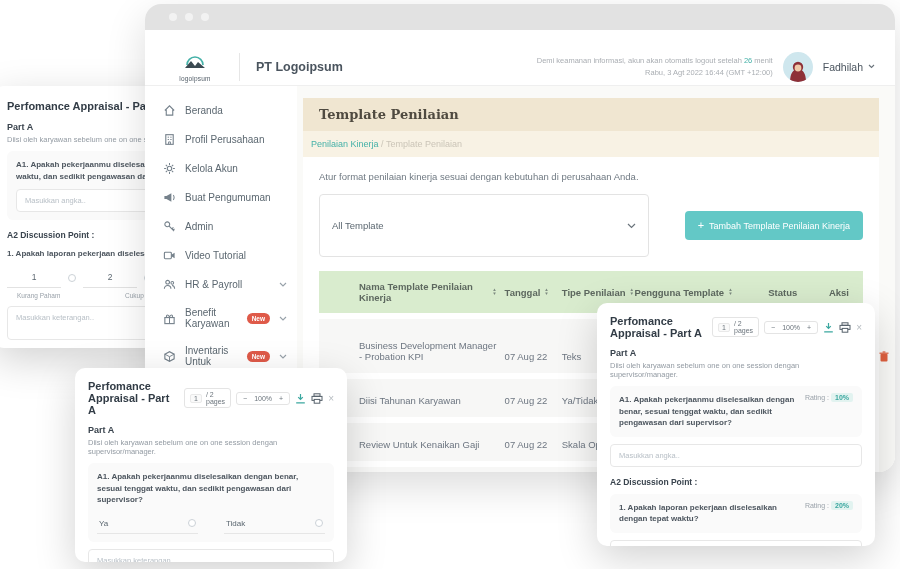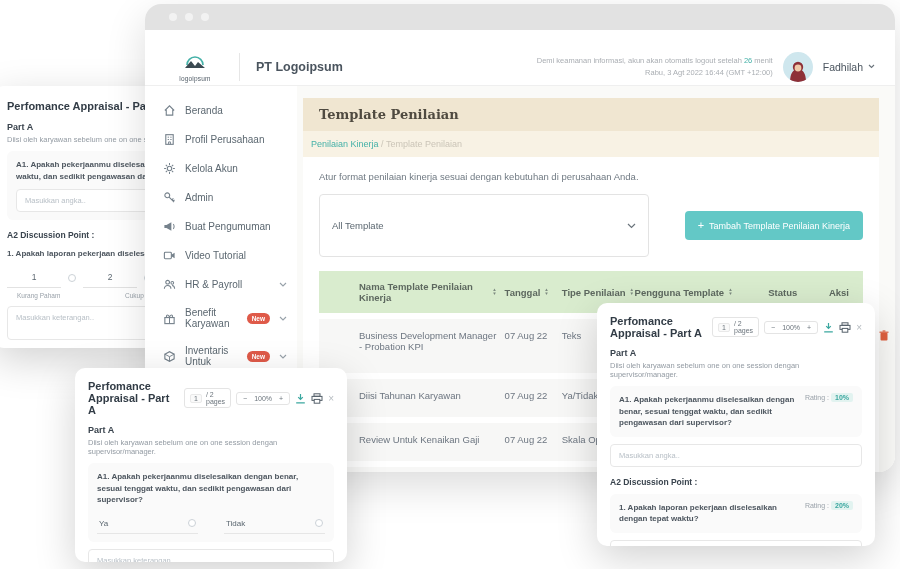--- a/index.html
+++ b/index.html
@@ -67,21 +67,21 @@
     font-weight:bold; align-items:center; }
   .c-name { flex:0 0 28%; padding-right:8px;margin-left:28px; }
   .c-date { flex:0 0 11%; }
   .c-type { flex:0 0 14%; }
   .c-user { flex:0 0 20%; }
   .c-status { flex:0 0 17%; }
   .c-aksi { flex:1; }
   .th { display:flex; align-items:center; gap:4px; }
   .sort { display:inline-flex; flex-direction:column; line-height:.8; font-size:4.5px; color:#7d8a80; }
   .trow { display:flex; background:#f7f7f6; padding:11px 12px; margin-top:6px;
-    color:#6d7681; align-items:flex-start; min-height:38px; }
+    color:#6d7681; align-items:flex-end; min-height:38px; }
   .toggle { display:inline-flex; border:1px solid #e6e6e6; border-radius:4px; overflow:hidden;
     font-size:8.5px; background:#fff; }
   .toggle .on  { color:#45b1a8; background:#edf8f6; padding:5px 9px; }
   .toggle .off { color:#bcc3c9; padding:5px 9px; }
   .aksi-icons { display:flex; gap:6px; align-items:center; }
   .aksi-icons span { display:flex; }
 
   
   .modal { position:absolute; background:#fff; border-radius:10px;
     box-shadow:0 12px 40px rgba(0,0,0,.18); padding:12px 13px; overflow:hidden; }
@@ -234,34 +234,34 @@
             <svg viewBox="0 0 14 14" width="13" height="13">
               <circle cx="7" cy="7" r="2.4" fill="none" stroke="currentColor" stroke-width="1.2"></circle>
               <path d="M7 1.2v2M7 10.8v2M1.2 7h2M10.8 7h2M3 3l1.4 1.4M9.6 9.6L11 11M11 3L9.6 4.4M4.4 9.6L3 11" stroke="currentColor" stroke-width="1.1"></path>
             </svg>
           </span>
         <span>Kelola Akun</span>
       </div>
       <div class="side-item">
         <span class="ic">
             <svg viewBox="0 0 14 14" width="13" height="13">
+              <path d="M1.5 5.5v3h2.2l5.3 3V2.5l-5.3 3z" fill="currentColor"></path>
+              <path d="M11 4.5c1.3 1.2 1.3 3.8 0 5" fill="none" stroke="currentColor" stroke-width="1.1"></path>
+            </svg>
+          </span>
+        <span>Buat Pengumuman</span>
+      </div>
+      <div class="side-item">
+        <span class="ic">
+            <svg viewBox="0 0 14 14" width="13" height="13">
               <circle cx="4.6" cy="4.6" r="2.6" fill="none" stroke="currentColor" stroke-width="1.2"></circle>
               <path d="M6.6 6.6l5.4 5.4M9.6 9.6l1.6-1.6M11 11l1.4-1.4" fill="none" stroke="currentColor" stroke-width="1.2"></path>
             </svg>
           </span>
         <span>Admin</span>
-      </div>
-      <div class="side-item">
-        <span class="ic">
-            <svg viewBox="0 0 14 14" width="13" height="13">
-              <path d="M1.5 5.5v3h2.2l5.3 3V2.5l-5.3 3z" fill="currentColor"></path>
-              <path d="M11 4.5c1.3 1.2 1.3 3.8 0 5" fill="none" stroke="currentColor" stroke-width="1.1"></path>
-            </svg>
-          </span>
-        <span>Buat Pengumuman</span>
       </div>
       <div class="side-item">
         <span class="ic">
             <svg viewBox="0 0 14 14" width="13" height="13">
               <rect x="1.5" y="3.5" width="7.5" height="7" rx="1" fill="none" stroke="currentColor" stroke-width="1.2"></rect>
               <path d="M9 6.3L12.5 4v6L9 7.7z" fill="currentColor"></path>
             </svg>
           </span>
         <span>Video Tutorial</span>
       </div>

